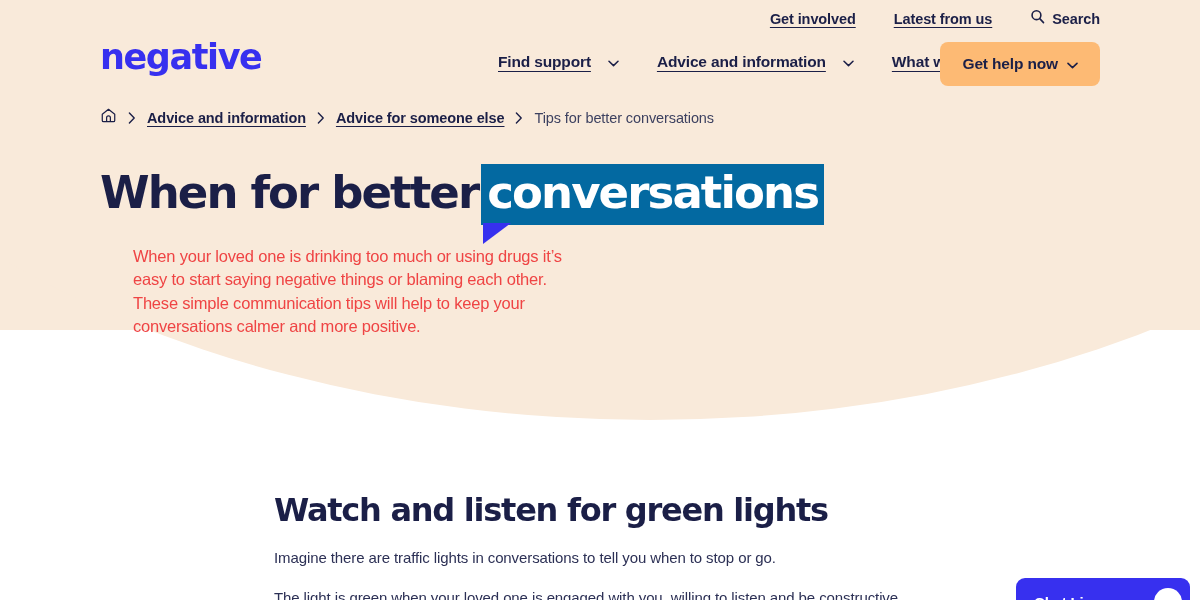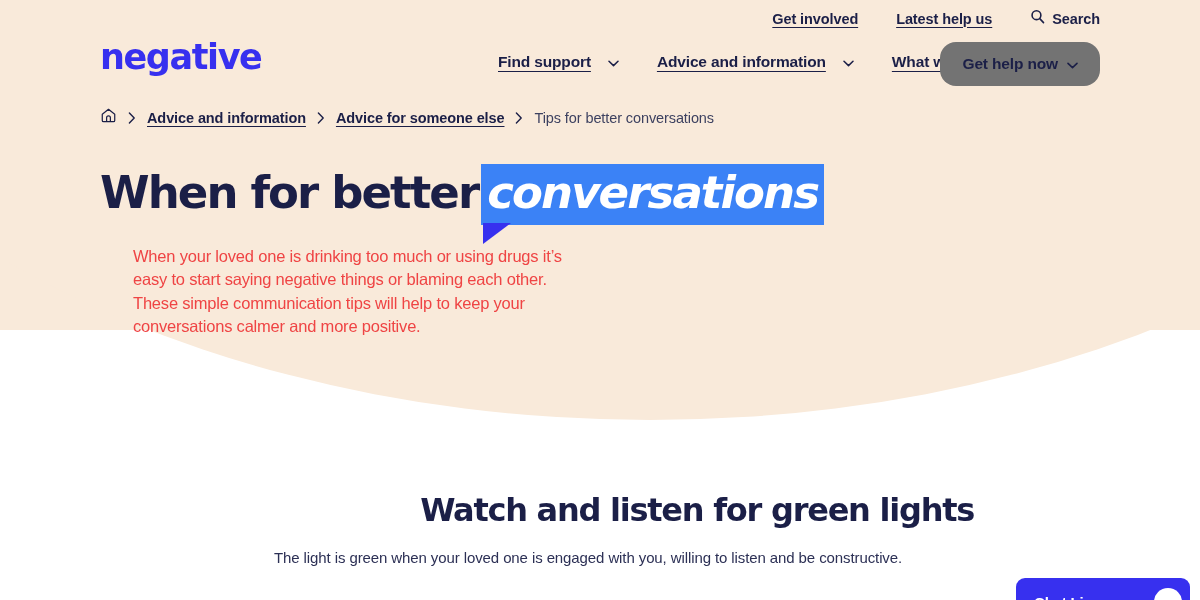--- a/index.html
+++ b/index.html
@@ -114,23 +114,23 @@
     text-decoration-thickness: 1.4px;
     letter-spacing: -0.15px;
   }
 
   #cta-get-help {
     position: absolute;
     top: 42px;
     right: 100px;
     height: 44px;
     padding: 0 22px;
-    background: #737373;
+    background: #fdba74;
     border: none;
-    border-radius: 16px;
+    border-radius: 8px;
     display: flex;
     align-items: center;
     gap: 9px;
     cursor: pointer;
     z-index: 4;
   }
   #cta-get-help .cta-label {
     font-size: 15.5px;
     font-weight: 700;
     color: #1b1f47;
@@ -177,25 +177,24 @@
     white-space: nowrap;
     z-index: 4;
   }
   #title-highlight-wrap {
     position: relative;
     display: inline-block;
   }
   #title-highlight {
     position: relative;
     display: inline-block;
-    background: #3b82f6;
+    background: #0369a1;
     color: #ffffff;
     padding: 5px 6px 7px 6px;
     margin-left: 3px;
-    font-style: italic;
   }
   #title-highlight-tail {
     position: absolute;
     left: 5px;
     bottom: -19px;
     width: 0;
     height: 0;
     border-left: 0 solid transparent;
     border-right: 28px solid transparent;
     border-top: 21px solid #3730ef;
@@ -224,21 +223,20 @@
     z-index: 3;
   }
   #section-heading {
     font-family: "DejaVu Sans", sans-serif;
     font-size: 32px;
     font-weight: 700;
     color: #1b1f47;
     letter-spacing: -1.25px;
     line-height: 1.15;
     margin-bottom: 18px;
-    text-align: right;
   }
   .body-para {
     font-size: 15px;
     line-height: 1.5;
     color: #2c3055;
     letter-spacing: -0.1px;
     margin-bottom: 18px;
   }
 
   
@@ -277,21 +275,21 @@
 </head>
 <body>
 
 <div id="hero-bg-top"></div>
 <div id="hero-bg"></div>
 
 <div class="page">
 
   <div id="utility-bar">
     <a class="util-link">Get involved</a>
-    <a class="util-link">Latest help us</a>
+    <a class="util-link">Latest from us</a>
     <div id="search-trigger">
       <span>
         <svg width="15" height="15" viewBox="0 0 16 16" fill="none">
           <circle cx="6.9" cy="6.6" r="4.7" stroke="#1b1f47" stroke-width="1.7"></circle>
           <line x1="10.4" y1="10.3" x2="14.4" y2="14.5" stroke="#1b1f47" stroke-width="1.7" stroke-linecap="round"></line>
         </svg>
       </span>
       <span class="label">Search</span>
     </div>
   </div>
@@ -374,20 +372,21 @@
   </div>
 
   <h1 id="page-title">
     <span>When for better</span><span id="title-highlight-wrap"><span id="title-highlight">conversations</span><span id="title-highlight-tail"></span></span>
   </h1>
 
   <p id="hero-intro">When your loved one is drinking too much or using drugs it’s easy to start saying negative things or blaming each other. These simple communication tips will help to keep your conversations calmer and more positive.</p>
 
   <section id="body-section">
     <h2 id="section-heading">Watch and listen for green lights</h2>
+    <p class="body-para">Imagine there are traffic lights in conversations to tell you when to stop or go.</p>
     <p class="body-para">The light is green when your loved one is engaged with you, willing to listen and be constructive.</p>
   </section>
 
   <div id="chat-widget">
     <span id="chat-widget-label">Chat Live</span>
     <span id="chat-widget-menu">
       
       
       
     </span>

